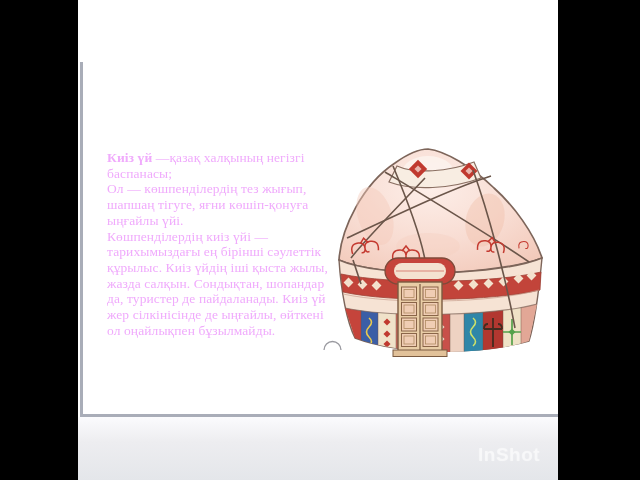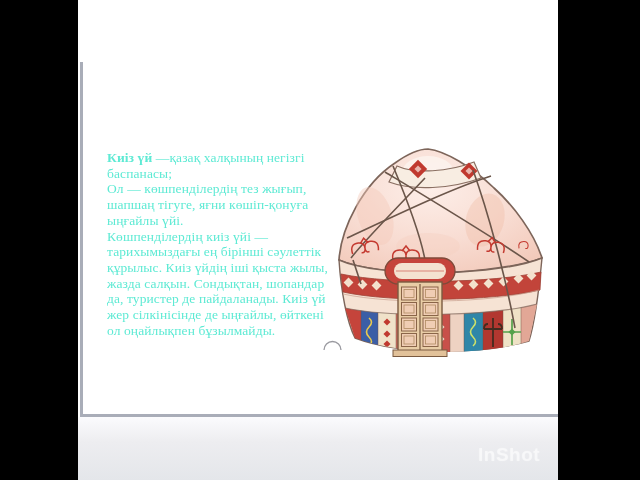--- a/index.html
+++ b/index.html
@@ -30,21 +30,21 @@
   .watermark{
     position:absolute;left:478px;top:444px;width:80px;
     font-family:"Liberation Sans","DejaVu Sans",sans-serif;
     font-size:19px;font-weight:700;letter-spacing:.5px;
     color:rgba(255,255,255,.55);
     text-shadow:0 0 2px rgba(255,255,255,.25);
     filter:blur(.3px);
   }
   .textblock{
     position:absolute;left:107px;top:150px;
-    font-size:13.5px;line-height:15.7px;color:#5eead4;
+    font-size:13.5px;line-height:15.7px;color:#f0abfc;
     white-space:pre-line;letter-spacing:.1px;
   }
   .textblock .lead{font-weight:700;}
   .yurt{
     position:absolute;left:333px;top:142px;width:215px;height:215px;
   }
   .arc-shape{
     position:absolute;left:322px;top:338px;width:22px;height:12px;
   }
 </style>

